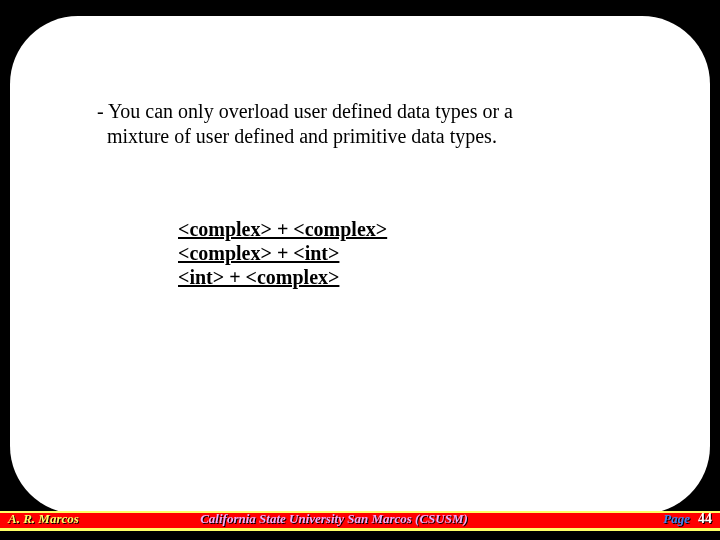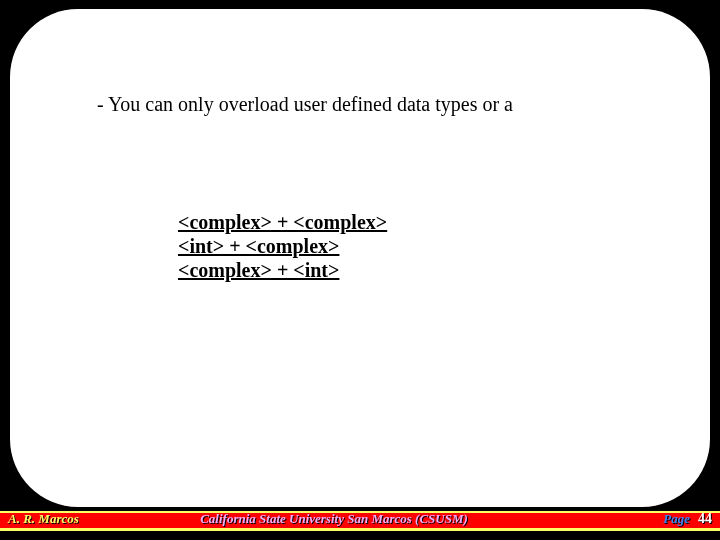--- a/index.html
+++ b/index.html
@@ -4,21 +4,21 @@
 <style>
   * { margin: 0; padding: 0; box-sizing: border-box; }
   html, body { width: 720px; height: 540px; overflow: hidden; }
   body {
     background: #000;
     font-family: "Times New Roman", Times, serif;
     position: relative;
   }
   .slide-card {
     position: absolute;
-    top: 9px;
+    top: 16px;
     left: 10px;
     width: 700px;
     height: 498px;
     background: #fff;
     border-radius: 68px;
   }
   .body-text {
     position: absolute;
     top: 83px;
     left: 87px;
@@ -90,26 +90,27 @@
     text-shadow: 1px 1px 0 #000;
   }
 </style>
 </head>
 <body>
 
 <div class="slide-card">
 
   <div class="body-text">
     <div>- You can only overload user defined data types or a</div>
+    <div>&nbsp;&nbsp;mixture of user defined and primitive data types.</div>
   </div>
 
   <div class="examples">
     <div>&lt;complex&gt; + &lt;complex&gt;</div>
+    <div>&lt;complex&gt; + &lt;int&gt;</div>
     <div>&lt;int&gt; + &lt;complex&gt;</div>
-    <div>&lt;complex&gt; + &lt;int&gt;</div>
   </div>
 
 </div>
 
 <div class="footer-bar"></div>
 <div class="footer-author">A. R. Marcos</div>
 <div class="footer-univ">California State University San Marcos (CSUSM)</div>
 <div class="footer-page-label">Page</div>
 <div class="footer-page-num">44</div>
 

